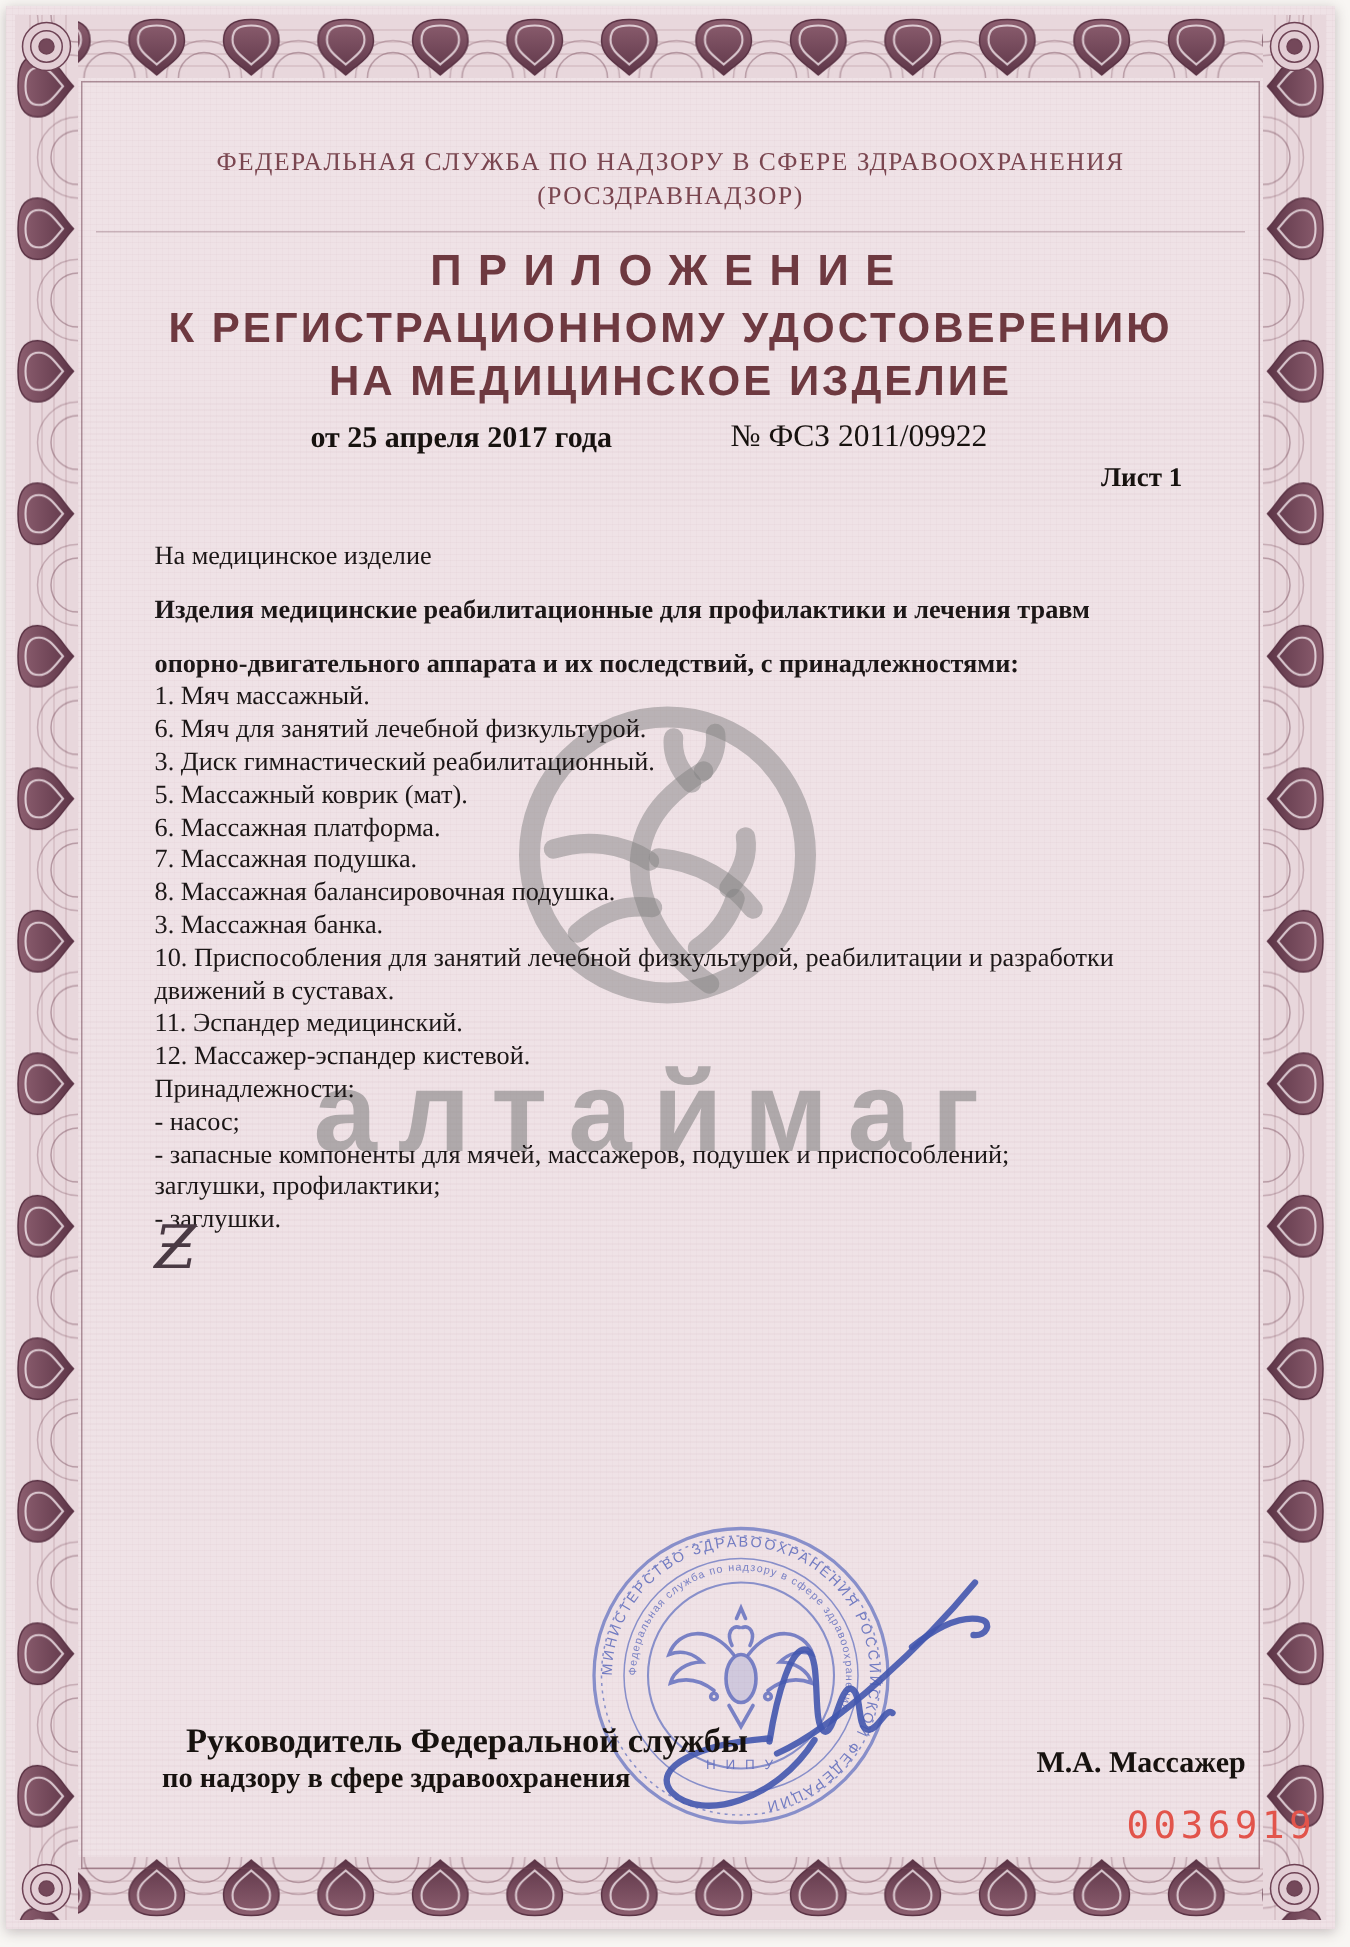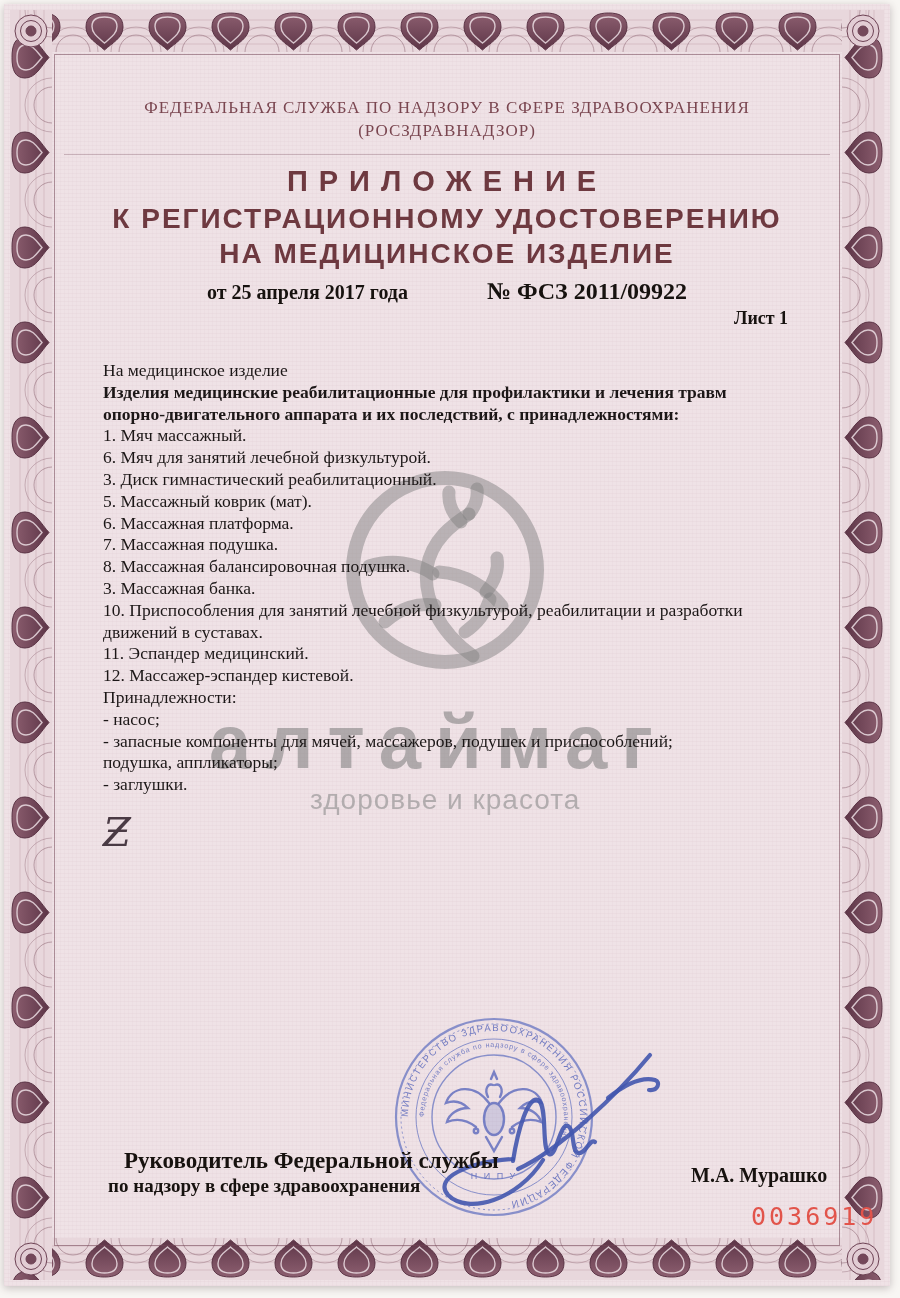--- a/index.html
+++ b/index.html
@@ -24,27 +24,27 @@
   .agency{position:absolute;left:60px;right:60px;text-align:center;color:#7a4650;
           font-size:17px;letter-spacing:1px;font-weight:400;}
   .agency1{top:94px;} .agency2{top:117px;}
   .sep{position:absolute;left:60px;right:60px;top:150px;border-top:1px solid rgba(130,85,100,.35);}
   .title{position:absolute;left:40px;right:40px;text-align:center;color:#6e3940;
          font-family:"Liberation Sans",sans-serif;font-weight:800;}
   .title1{top:161px;font-size:29px;letter-spacing:11px;text-align:center;}
   .title2{top:199px;font-size:28px;letter-spacing:2px;}
   .title3{top:234px;font-size:28px;letter-spacing:2px;}
   .date-text{position:absolute;left:203px;top:277px;font-size:20px;font-weight:700;color:#17120f;}
-  .number-text{position:absolute;left:483px;top:274px;font-size:24px;font-weight:700;color:#17120f;}
+  .number-text{position:absolute;left:483px;top:274px;font-size:21px;font-weight:400;color:#17120f;}
   .sheet-text{position:absolute;left:730px;top:304px;font-size:18px;font-weight:700;color:#17120f;}
 
   .bodyblock{position:absolute;left:99px;top:356px;width:716px;font-size:17.5px;line-height:21.8px;
              color:#1c1717;}
   .bline{min-height:21.8px;}
-  .bold{font-weight:700;}
+  .bold{font-weight:700;margin-top:14px;}
   .zmark{position:absolute;left:99px;top:808px;font-size:40px;font-style:italic;color:#4a3a44;
          font-family:"DejaVu Serif",serif;line-height:1;}
 
   
   .wm-logo{position:absolute;left:335px;top:460px;width:212px;height:212px;opacity:.95;}
   .wm-brand{position:absolute;left:205px;top:700px;font-family:"Liberation Sans",sans-serif;
             font-weight:700;font-size:76px;letter-spacing:14px;color:rgba(122,122,122,.55);line-height:1;}
   .wm-tagline{position:absolute;left:306px;top:782px;font-family:"Liberation Sans",sans-serif;
             font-weight:400;font-size:28px;letter-spacing:1px;color:rgba(138,138,138,.60);line-height:1;}
 
@@ -195,21 +195,20 @@
           <path d="M122,58 C113,49 109,38 110,28"></path>
           <path d="M30,102 C52,95 76,98 94,110"></path>
           <path d="M46,158 C63,143 78,139 96,141"></path>
           <path d="M100,108 C126,110 148,123 163,142"></path>
           <path d="M147,128 C156,117 160,106 158,94"></path>
           <path d="M126,168 C139,159 147,148 151,135"></path>
         </g>
       </svg>
     </div>
     <div class="wm-brand">алтаймаг</div>
-    <div class="wm-tagline">здоровье и красота</div>
 
     <div class="agency agency1">ФЕДЕРАЛЬНАЯ СЛУЖБА ПО НАДЗОРУ В СФЕРЕ ЗДРАВООХРАНЕНИЯ</div>
     <div class="agency agency2">(РОСЗДРАВНАДЗОР)</div>
     <div class="sep"></div>
     <div class="title title1">ПРИЛОЖЕНИЕ</div>
     <div class="title title2">К РЕГИСТРАЦИОННОМУ УДОСТОВЕРЕНИЮ</div>
     <div class="title title3">НА МЕДИЦИНСКОЕ ИЗДЕЛИЕ</div>
     <div class="date-text">от  25 апреля 2017 года</div>
     <div class="number-text">№  ФСЗ 2011/09922</div>
     <div class="sheet-text">Лист  1</div>
@@ -225,21 +224,21 @@
       <div class="bline">6. Массажная платформа.</div>
       <div class="bline">7. Массажная подушка.</div>
       <div class="bline">8. Массажная балансировочная подушка.</div>
       <div class="bline">3. Массажная банка.</div>
       <div class="bline">10. Приспособления для занятий лечебной физкультурой, реабилитации и разработки движений в суставах.</div>
       <div class="bline">11. Эспандер медицинский.</div>
       <div class="bline">12. Массажер-эспандер кистевой.</div>
       <div class="bline">Принадлежности:</div>
       <div class="bline">- насос;</div>
       <div class="bline">- запасные компоненты для мячей, массажеров, подушек и приспособлений;</div>
-      <div class="bline">подушка, аппликаторы;</div>
+      <div class="bline">заглушки, профилактики;</div>
       <div class="bline">- заглушки.</div>
     </div>
     <div class="zmark">Ƶ</div>
 
     <div class="stamp">
       <svg viewBox="0 0 212 212">
         <defs>
           <path id="stampOuterPath" d="M14,106 A92,92 0 1 1 198,106 A92,92 0 1 1 14,106" transform="translate(0,0)"></path>
           <path id="stampRingOut" d="M20,106 A86,86 0 1 1 192,106 A86,86 0 1 1 20,106"></path>
           <path id="stampRingIn" d="M36,106 A70,70 0 1 1 176,106 A70,70 0 1 1 36,106"></path>
@@ -275,17 +274,17 @@
           <path d="M125,122 C100,162 50,177 30,157 C15,140 50,124 95,121"></path>
           <path d="M95,123 C100,91 110,58 120,62 C130,67 123,110 131,116 C138,121 142,84 150,88 C157,92 153,112 160,115 C167,117 172,100 177,104"></path>
           <path d="M100,131 C140,113 200,56 232,17"></path>
           <path d="M190,60 C205,48 222,38 237,42 C243,44 240,53 231,52"></path>
         </g>
       </svg>
     </div>
 
     <div class="foot1">Руководитель Федеральной службы</div>
     <div class="foot2">по надзору в сфере здравоохранения</div>
-    <div class="signer">М.А. Мурашко</div>
+    <div class="signer">М.А. Массажер</div>
     <div class="serial">0036919</div>
 
   </div>
 </div>
 
 </body></html>

